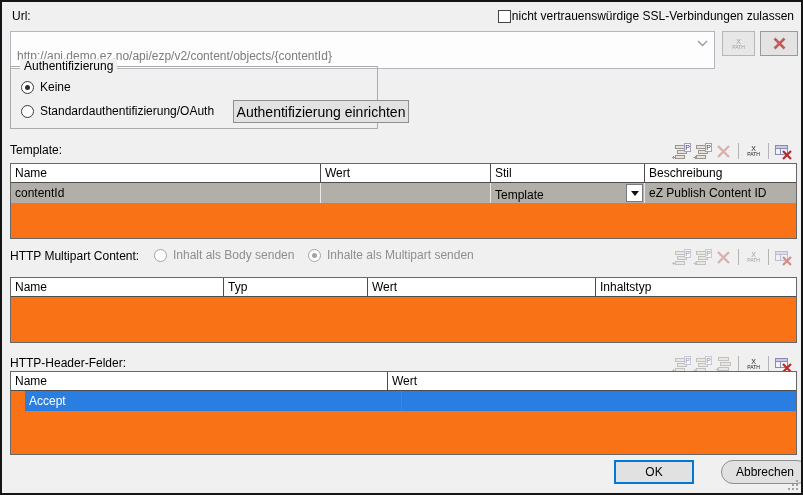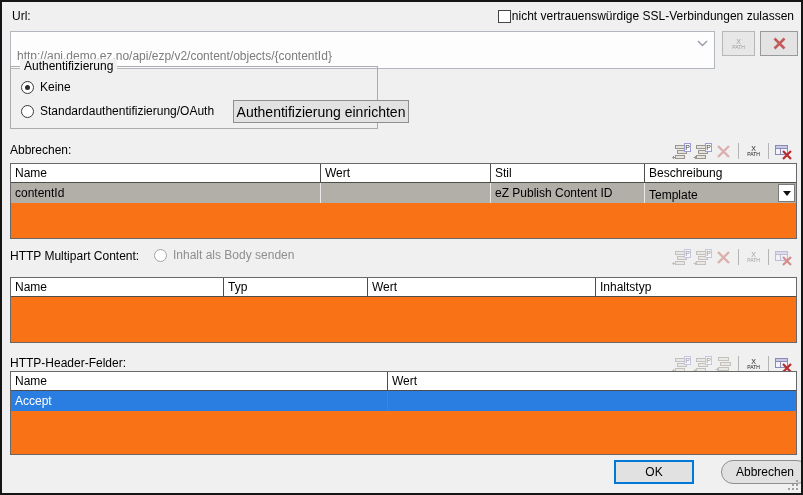--- a/index.html
+++ b/index.html
@@ -58,21 +58,21 @@
   .th{
     background:#fff;border-right:1px solid #4d4d4d;border-bottom:1px solid #4d4d4d;
     padding:2px 4px 0 4px;height:19px;box-sizing:border-box;white-space:nowrap;overflow:hidden;
   }
   .th:last-child{border-right:none;}
   .trow{display:grid;height:20px;box-sizing:border-box;}
   .td{padding:3px 4px 0 4px;box-sizing:border-box;white-space:nowrap;overflow:hidden;position:relative;}
   .row-gray{background:#b2afa9;}
   .row-gray .td{border-right:1px solid #e9e9e9;}
   .row-gray .td:last-child{border-right:none;}
-  .row-blue{background:#2a7de1;color:#fff;}
+  .row-blue{background:#2a7de1;color:#fff;margin-left:14px;}
   .row-blue .td{border-right:1px solid #5c7fa8;}
   .row-blue .td:last-child{border-right:none;}
   .grid-param{grid-template-columns:310px 170px 154px 1fr;}
   .grid-multi{grid-template-columns:213px 144px 228px 1fr;}
   .grid-hdr{grid-template-columns:377px 1fr;}
 
   .stil-cell{display:flex;align-items:center;justify-content:space-between;padding-right:1px;}
   .dd-btn{
     width:17px;height:18px;background:#fff;border:1px solid #7a7a7a;box-sizing:border-box;
     display:flex;align-items:center;justify-content:center;padding:0;margin-top:-3px;
@@ -125,21 +125,21 @@
       <span class="radio sel"></span>
       <span class="lbl">Keine</span>
     </div>
     <div class="radio-line" style="left:10px;top:37px">
       <span class="radio"></span>
       <span class="lbl">Standardauthentifizierung/OAuth</span>
     </div>
     <button class="auth-btn">Authentifizierung einrichten</button>
   </div>
 
-  <span class="abs lbl" style="left:8px;top:141px">Abbrechen:</span>
+  <span class="abs lbl" style="left:8px;top:141px">Template:</span>
 
   <div class="toolbar" style="top:139px">
     <button class="tb-btn">
       <svg width="19" height="17">
         <g fill="#e6e2dd" stroke="#9a948c">
             <rect x="3.5" y="2.5" width="9" height="3"></rect>
             <rect x="5.5" y="7.5" width="9" height="3"></rect>
             <rect x="3.5" y="12.5" width="9" height="3"></rect>
           </g>
         <rect x="12.5" y="0.5" width="6" height="8" fill="#fbfbfd" stroke="#9d9dd6"></rect>
@@ -185,34 +185,38 @@
   <div class="tbl" style="top:161px;height:76px">
     <div class="thead grid-param">
       <div class="th">Name</div>
       <div class="th">Wert</div>
       <div class="th">Stil</div>
       <div class="th">Beschreibung</div>
     </div>
     <div class="trow grid-param row-gray">
       <div class="td">contentId</div>
       <div class="td"></div>
-      <div class="td">eZ Publish Content ID</div>
       <div class="td stil-cell">
         <span>Template</span>
         <span class="dd-btn">
             <span class="dd-tri"></span>
           </span>
       </div>
+      <div class="td">eZ Publish Content ID</div>
     </div>
   </div>
 
   <span class="abs lbl" style="left:8px;top:247px">HTTP Multipart Content:</span>
   <div class="radio-line dis-text" style="left:152px;top:246px;position:absolute">
     <span class="radio dis"></span>
     <span class="lbl">Inhalt als Body senden</span>
+  </div>
+  <div class="radio-line dis-text" style="left:306px;top:246px;position:absolute">
+    <span class="radio dis sel"></span>
+    <span class="lbl">Inhalte als Multipart senden</span>
   </div>
 
   <div class="toolbar" style="top:245px">
     <button class="tb-btn dim">
       <svg width="19" height="17">
         <g fill="#e6e2dd" stroke="#9a948c">
             <rect x="3.5" y="2.5" width="9" height="3"></rect>
             <rect x="5.5" y="7.5" width="9" height="3"></rect>
             <rect x="3.5" y="12.5" width="9" height="3"></rect>
           </g>

